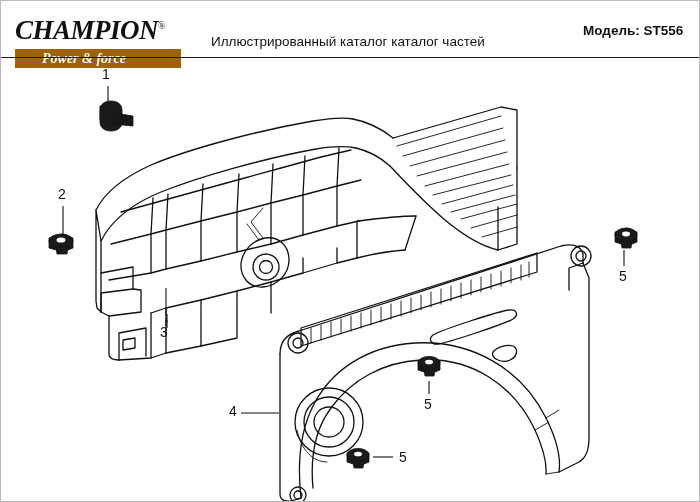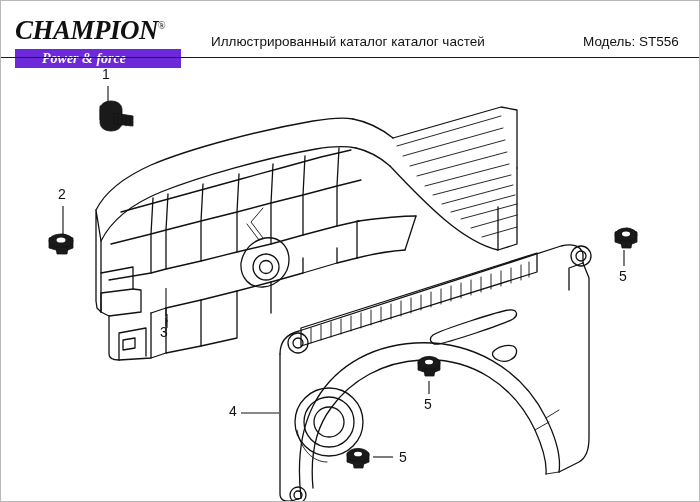--- a/index.html
+++ b/index.html
@@ -53,21 +53,21 @@
     white-space: nowrap;
   }
   .logo-champion .reg {
     font-size: 10px;
     vertical-align: super;
     font-style: normal;
     font-weight: normal;
   }
   .logo-bar {
     margin-top: 1px;
-    background: #6d28d9;
+    background: #a16207;
     width: 166px;
     height: 19px;
     position: relative;
   }
   .logo-sub {
     position: absolute;
     left: 27px;
     top: 2px;
     color: #ffffff;
     font-family: "Liberation Serif", serif;
@@ -80,24 +80,25 @@
     position: absolute;
     left: 210px;
     top: 33px;
     font-size: 13.5px;
     color: #111111;
     white-space: nowrap;
   }
   #model-label {
     position: absolute;
     left: 582px;
-    top: 33px;
+    top: 22px;
     font-size: 13.5px;
     color: #111111;
     white-space: nowrap;
+    font-weight: bold;
   }
   
   #drawing {
     position: absolute;
     left: 0;
     top: 57px;
     width: 700px;
     height: 444px;
   }
   svg { display: block; }

